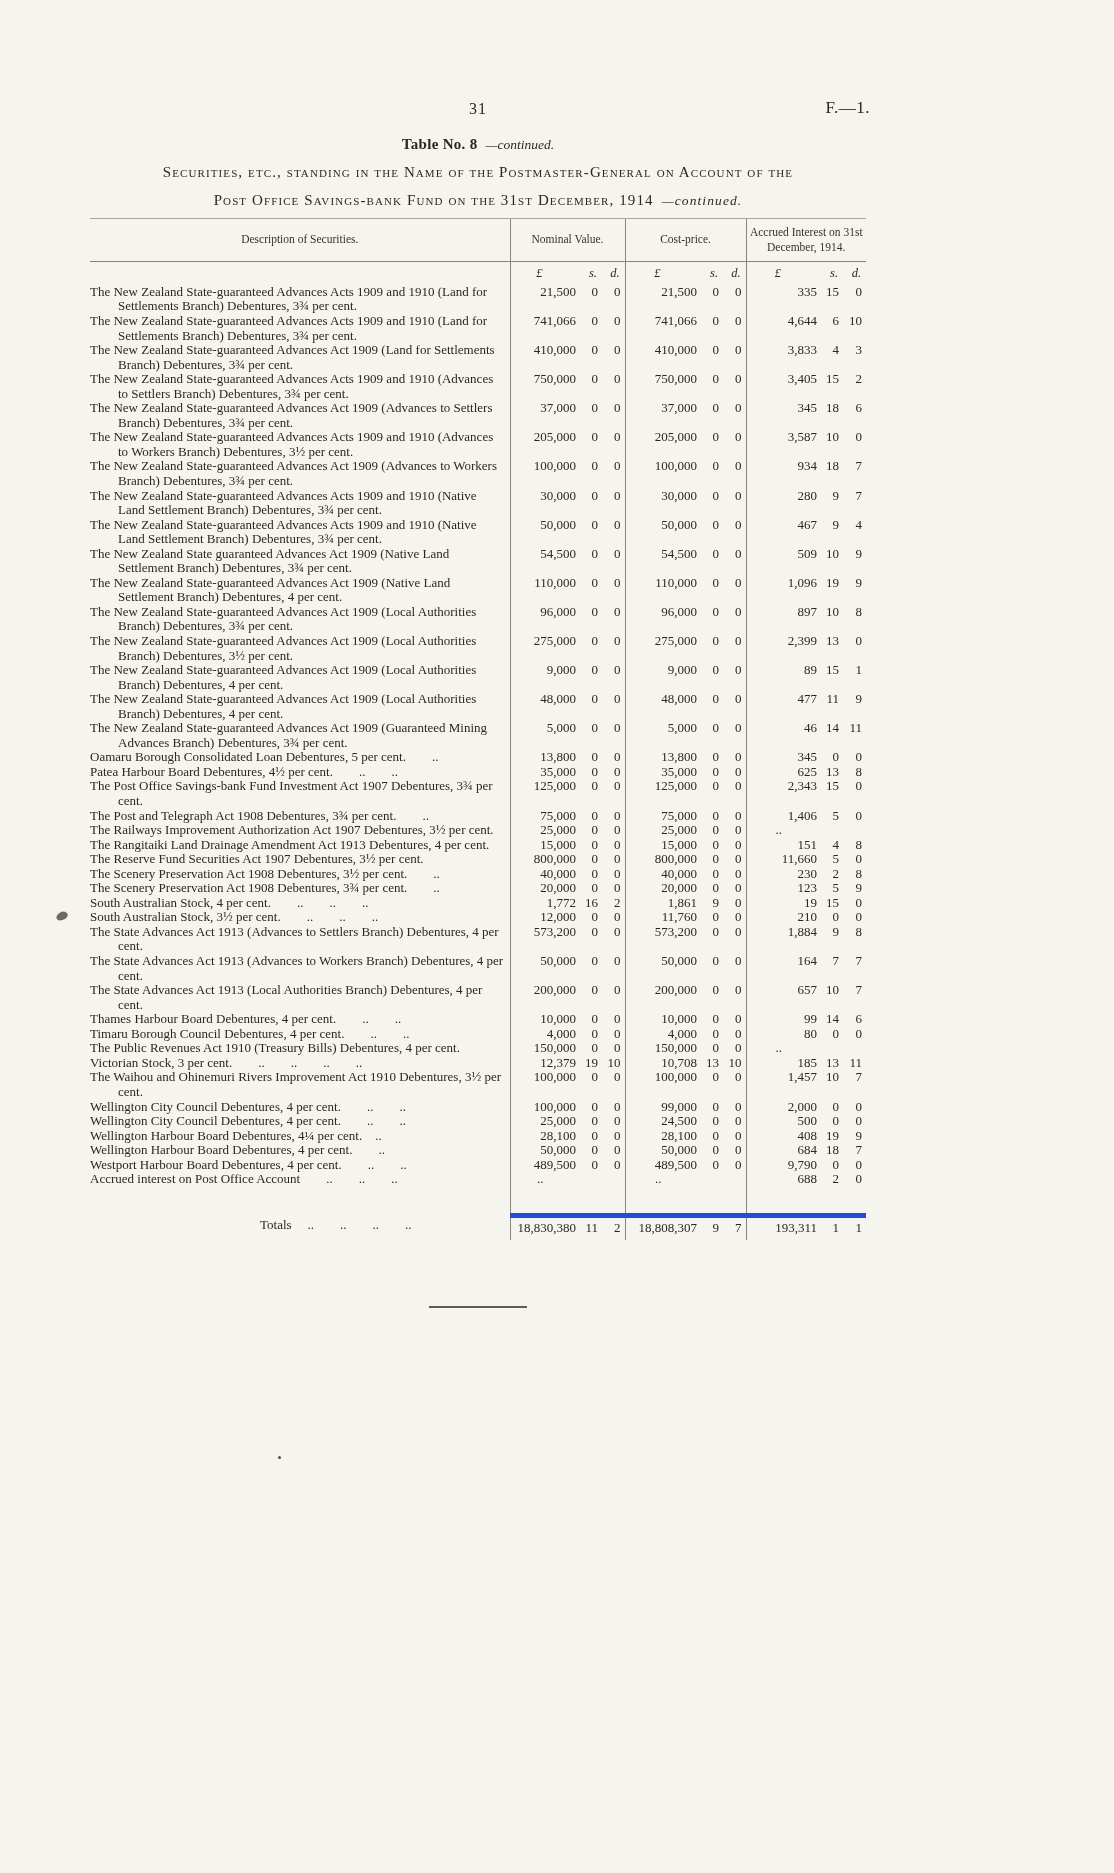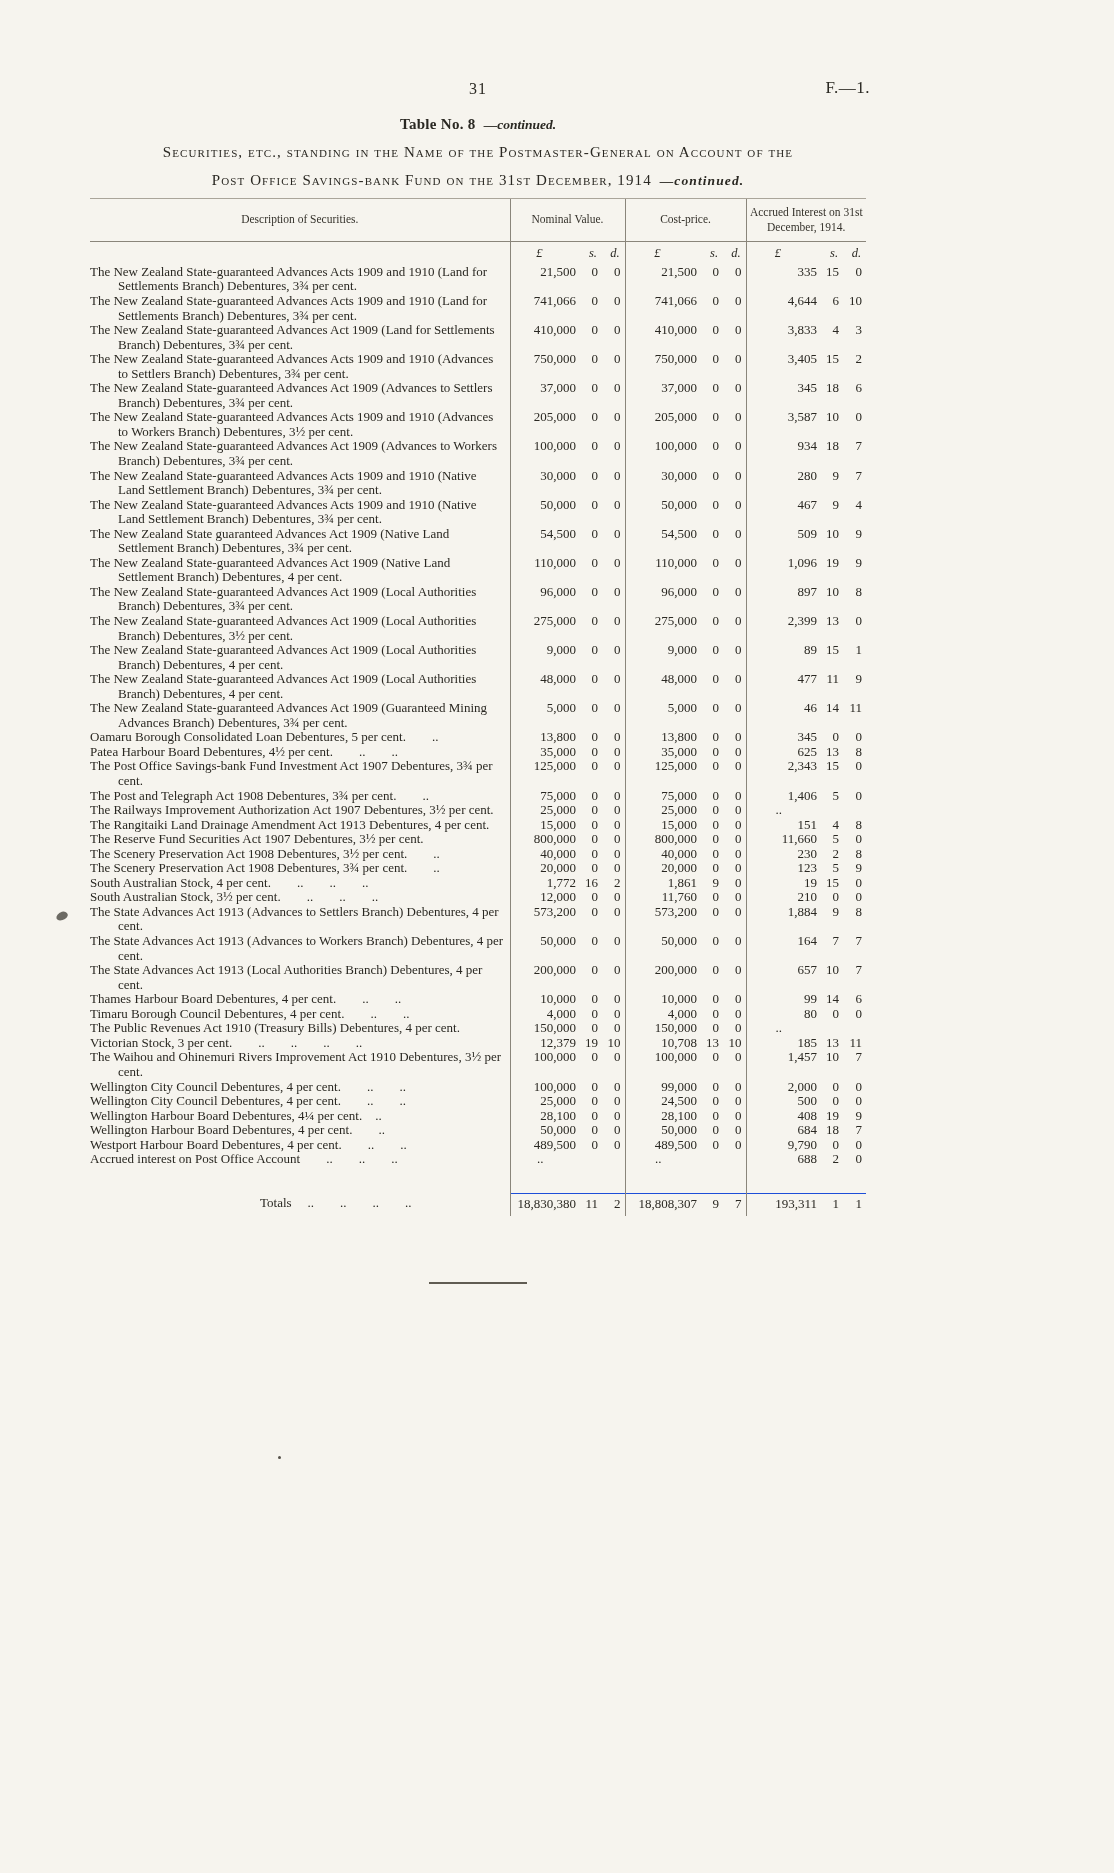--- a/index.html
+++ b/index.html
@@ -4,29 +4,29 @@
 <style>
   html, body { margin: 0; padding: 0; }
   body {
     width: 1114px; height: 1873px;
     background: #f6f4ee;
     font-family: "Liberation Serif", serif;
     color: #2a2822;
     position: relative;
     overflow: hidden;
   }
-  .content { position: absolute; left: 90px; top: 80px; width: 776px; }
+  .content { position: absolute; left: 90px; top: 100px; width: 776px; }
 
   .topline { position: relative; height: 24px; text-align: center; }
   .page-number { font-size: 16px; letter-spacing: 1px; }
   .doc-ref { position: absolute; right: -4px; top: -2px; font-size: 17px; letter-spacing: 0.5px; }
 
   .table-title { text-align: center; margin-top: 12px; font-size: 15px; }
   .tt-main { font-weight: bold; letter-spacing: 0.3px; margin-top: 40px; }
-  .tt-cont, .tt-cont2 { font-style: italic; font-weight: bold; font-size: 13.5px; font-variant: normal; margin-left: 8px; }
+  .tt-cont, .tt-cont2 { font-style: italic; font-weight: normal; font-size: 13.5px; font-variant: normal; margin-left: 8px; }
 
   .caps-heading {
     text-align: center; font-variant: small-caps;
     font-size: 15px; letter-spacing: 1.1px; line-height: 1.3; margin-top: 8px;
   }
   .caps-heading.first { margin-top: 10px; }
 
   table.sec-table {
     border-collapse: collapse; table-layout: fixed;
     width: 776px; margin-top: 8px; font-size: 13px; color: #2a2822;
@@ -45,21 +45,21 @@
 
   tbody td { vertical-align: top; line-height: 1.12; padding: 0; }
   tbody tr:first-child td { padding-top: 3px; }
   td.desc { padding-left: 28px; text-indent: -28px; padding-right: 6px; }
   td.money { text-align: right; padding-right: 4px; white-space: nowrap; }
   td.money.center { text-align: center; padding-right: 10px; }
 
   tfoot td { vertical-align: top; line-height: 1.12; }
   .spacer-row td { height: 24px; }
   .totals-row td { padding-bottom: 5px; padding-top: 3px; }
-  .totals-row td.money { border-top: 1px solid #1d4ed8; }
+  .totals-row td.money { border-top: 5px solid #1d4ed8; }
   td.totals-label { padding-left: 170px; text-indent: 0; }
   .dots { margin-left: 16px; }
 
   .end-rule {
     width: 98px; border: 0; border-top: 2px solid #605c52;
     margin: 66px auto 0 auto; height: 0;
   }
 
   .ink-mark {
     position: absolute; left: 56px; top: 912px;

